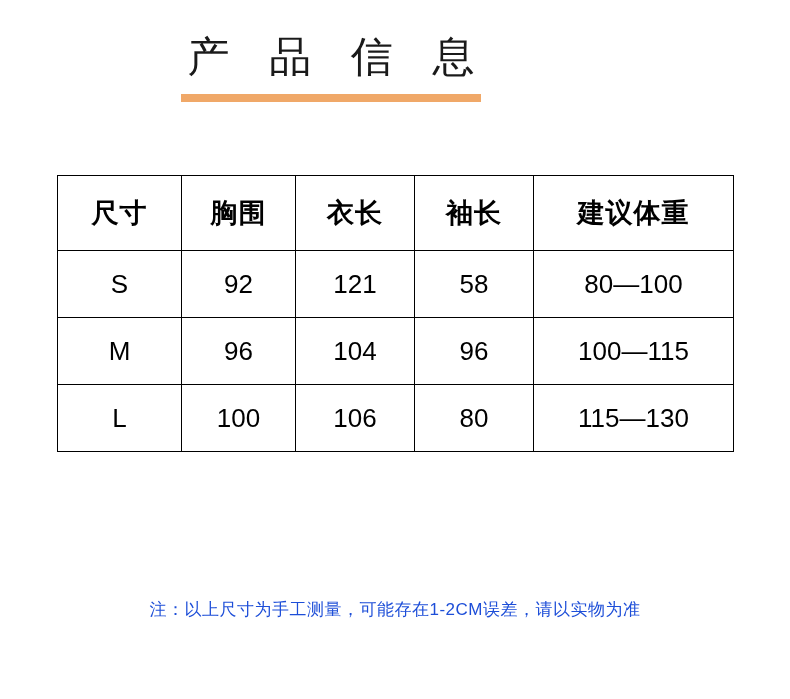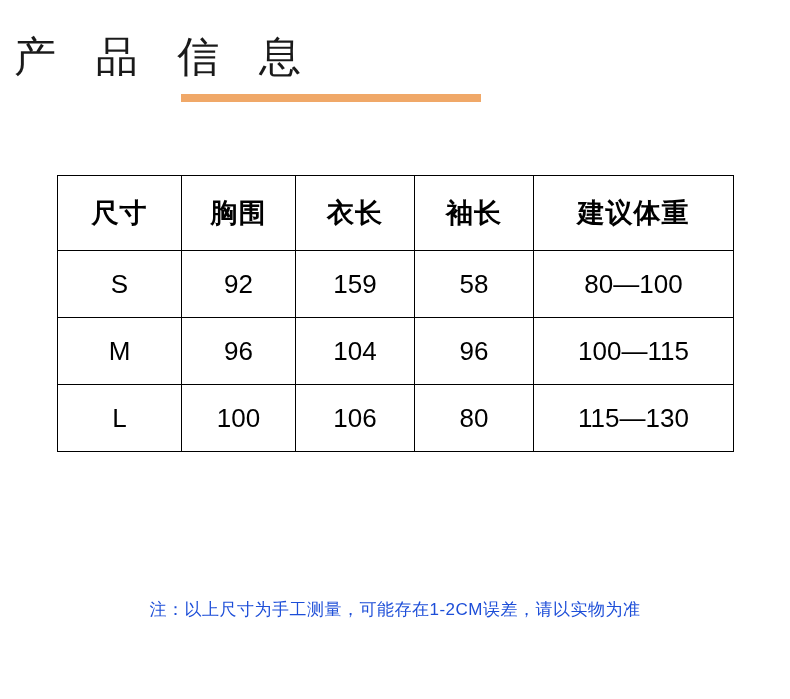--- a/index.html
+++ b/index.html
@@ -19,20 +19,21 @@
     width: 790px;
     height: 699px;
     position: relative;
     box-sizing: border-box;
   }
   .title-wrap {
     position: absolute;
     top: 28px;
     left: 0;
     width: 662px;
+    text-align: center;
   }
   .title-text {
     display: inline-block;
     font-size: 42px;
     line-height: 58px;
     letter-spacing: 14px;
     text-indent: 14px;
     font-weight: 500;
     color: #1a1a1a;
     font-family: "Liberation Sans", sans-serif;
@@ -122,21 +123,21 @@
           <th>胸围</th>
           <th>衣长</th>
           <th>袖长</th>
           <th>建议体重</th>
         </tr>
       </thead>
       <tbody>
         <tr>
           <td>S</td>
           <td>92</td>
-          <td>159</td>
+          <td>121</td>
           <td>58</td>
           <td>80—100</td>
         </tr>
         <tr>
           <td>M</td>
           <td>96</td>
           <td>104</td>
           <td>96</td>
           <td>100—115</td>
         </tr>

